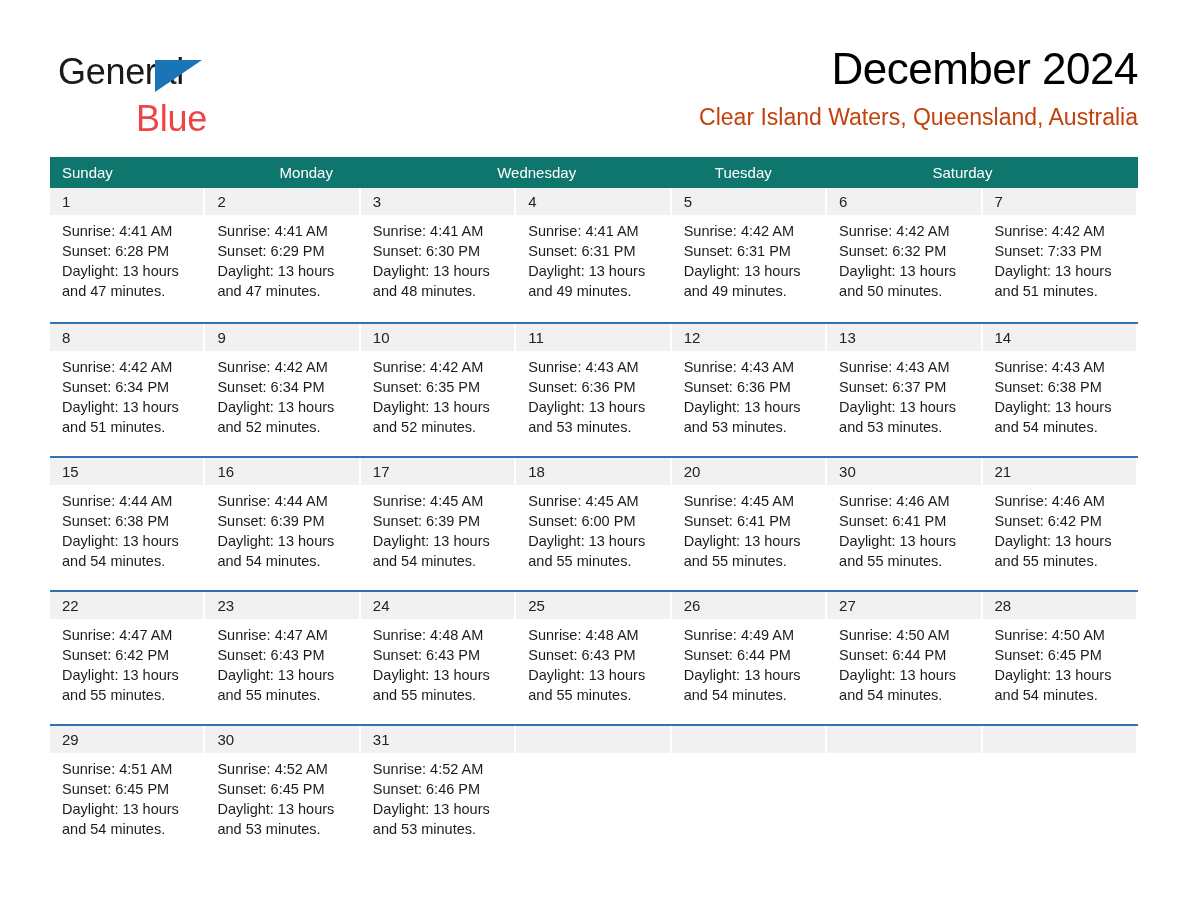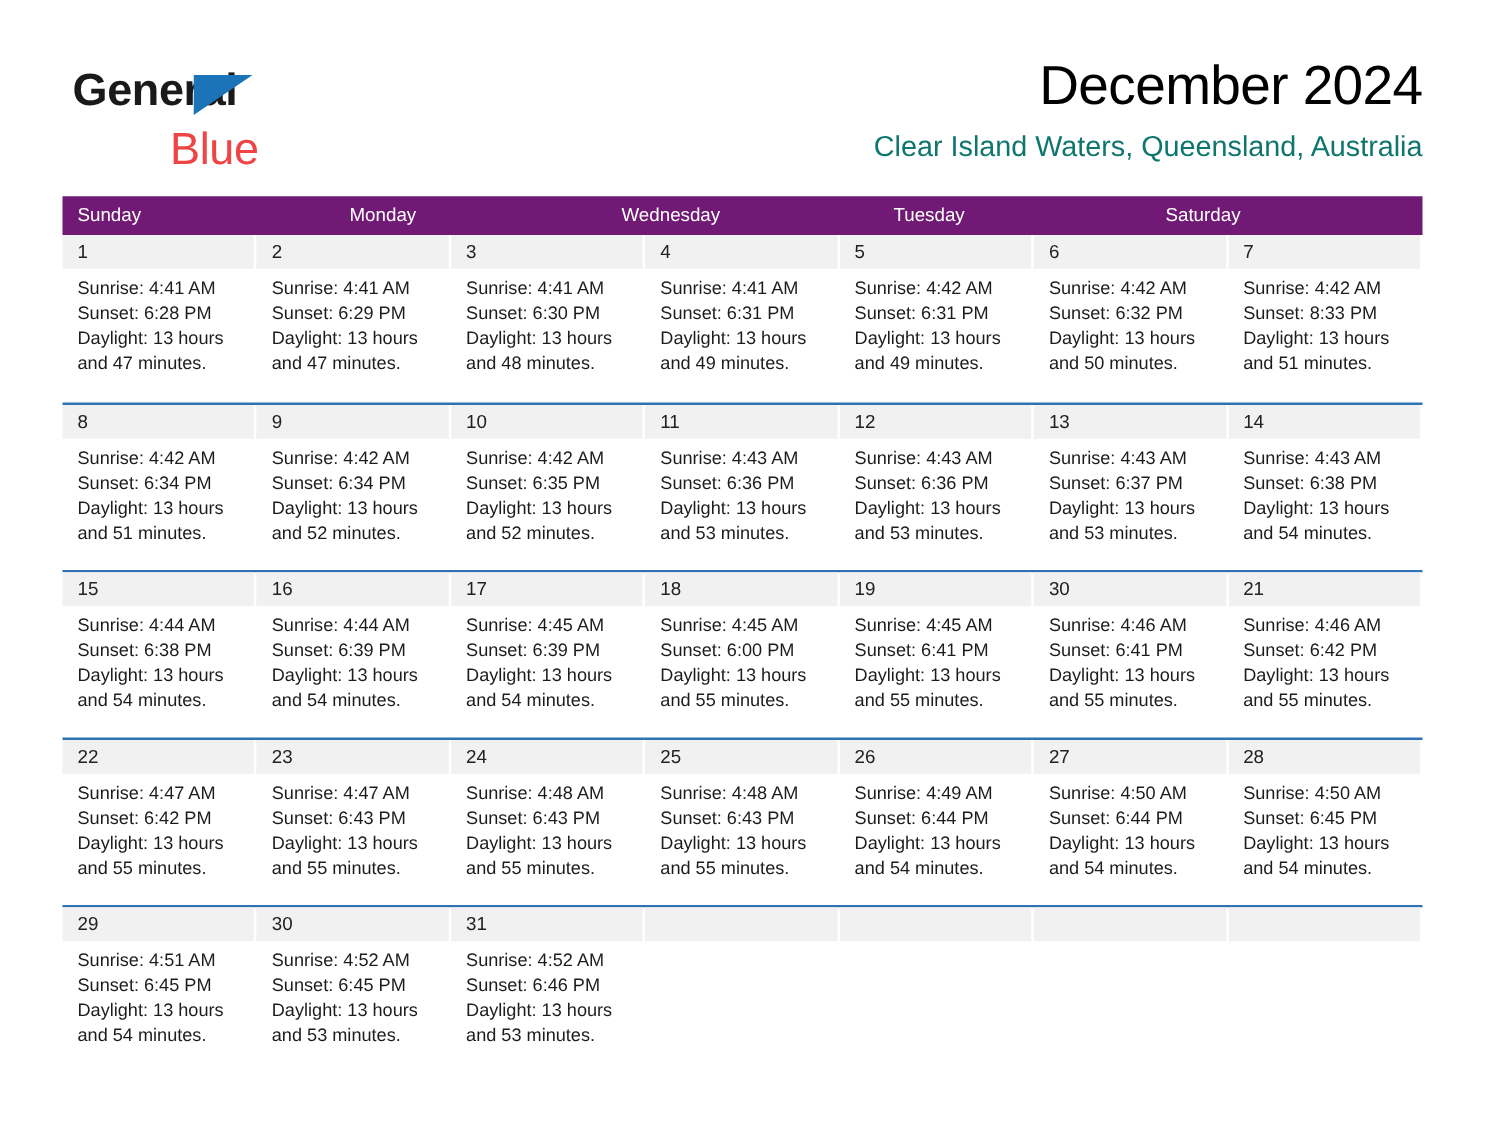--- a/index.html
+++ b/index.html
@@ -37,21 +37,21 @@
   }
 
   .brand-general {
     position: absolute;
     left: 0;
     top: 0;
     font-size: 36px;
     line-height: 40px;
     letter-spacing: -0.3px;
     color: #1a1a1a;
-    font-weight: 700;
+    font-weight: 400;
   }
 
   .brand-tri {
     position: absolute;
     left: 97px;
     top: 8px;
     width: 0;
     height: 0;
     border-left: 47px solid #1b74b8;
     border-bottom: 32px solid transparent;
@@ -82,36 +82,36 @@
     font-weight: 400;
     letter-spacing: -0.5px;
     white-space: nowrap;
     text-align: right;
   }
 
   .location-title {
     margin-top: 6px;
     font-size: 23px;
     line-height: 30px;
-    color: #0f766e;
+    color: #c2410c;
     font-weight: 400;
     white-space: nowrap;
   }
 
   
   .calendar {
     position: absolute;
     left: 50px;
     top: 157px;
     width: 1088px;
   }
 
   .weekdays {
     display: flex;
-    background: #701a75;
+    background: #0f766e;
     height: 31px;
   }
 
   .weekday {
     flex: 1 1 0;
     color: #ffffff;
     font-size: 15px;
     line-height: 31px;
     padding-left: 12px;
     white-space: nowrap;
@@ -258,21 +258,21 @@
               <div>Daylight: 13 hours</div>
               <div>and 50 minutes.</div>
             </div>
           </div>
           <div class="daycell">
             <div class="numband">
               <div class="daynum">7</div>
             </div>
             <div class="lines">
               <div>Sunrise: 4:42 AM</div>
-              <div>Sunset: 8:33 PM</div>
+              <div>Sunset: 7:33 PM</div>
               <div>Daylight: 13 hours</div>
               <div>and 51 minutes.</div>
             </div>
           </div>
         </div>
         <div class="week">
           <div class="daycell">
             <div class="numband">
               <div class="daynum">8</div>
             </div>
@@ -390,21 +390,21 @@
             </div>
             <div class="lines">
               <div>Sunrise: 4:45 AM</div>
               <div>Sunset: 6:00 PM</div>
               <div>Daylight: 13 hours</div>
               <div>and 55 minutes.</div>
             </div>
           </div>
           <div class="daycell">
             <div class="numband">
-              <div class="daynum">19</div>
+              <div class="daynum">20</div>
             </div>
             <div class="lines">
               <div>Sunrise: 4:45 AM</div>
               <div>Sunset: 6:41 PM</div>
               <div>Daylight: 13 hours</div>
               <div>and 55 minutes.</div>
             </div>
           </div>
           <div class="daycell">
             <div class="numband">

